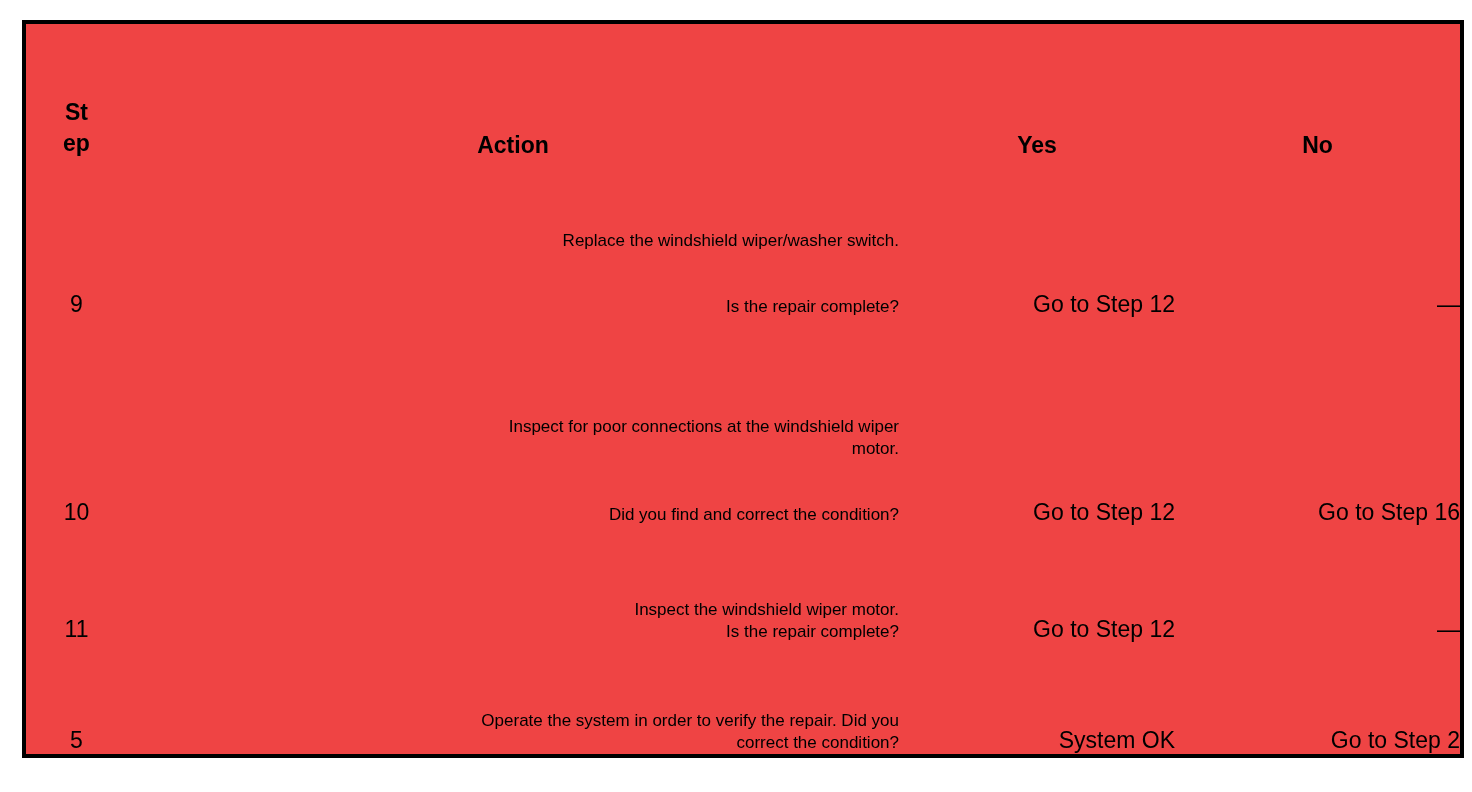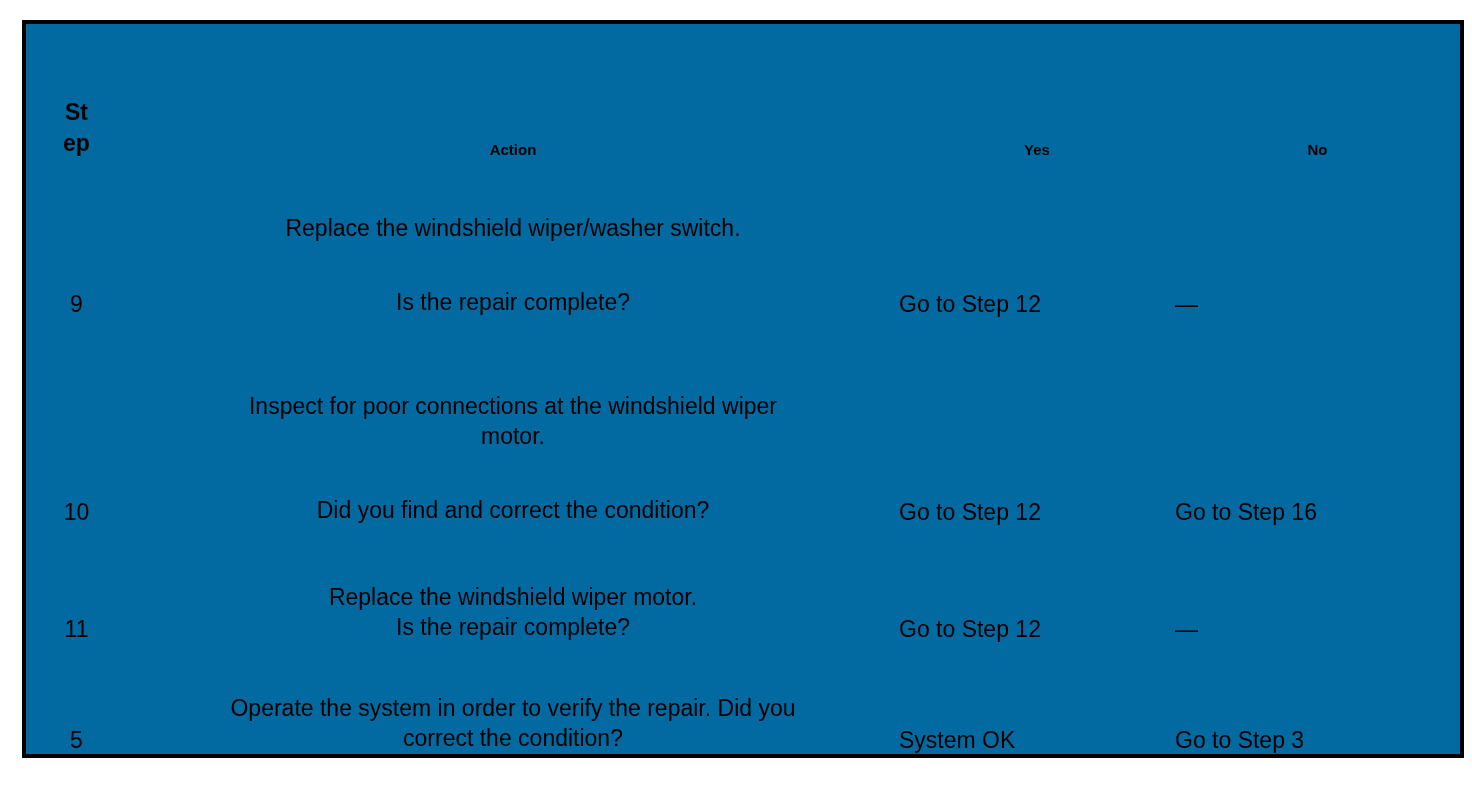--- a/index.html
+++ b/index.html
@@ -32,21 +32,21 @@
     border-collapse: collapse;
     table-layout: fixed;
     background: #ffffff;
   }
 
   .diag-table td,
   .diag-table th {
     border: 0;
     padding: 0;
     vertical-align: bottom;
-    background: #0369a1;
+    background: #ef4444;
   }
 
   
   col.c-step   { width: 103px; }
   col.c-action { width: 772px; }
   col.c-yes    { width: 276px; }
   col.c-no     { width: 287px; }
 
   
   .diag-table {
@@ -71,21 +71,21 @@
     border-top: 4px solid #000;
   }
 
   
   .hdr-row td {
     height: 138px;
     vertical-align: bottom;
   }
   .hdr-text {
     font-weight: bold;
-    font-size: 15px;
+    font-size: 23px;
     text-align: center;
     line-height: 1.32;
     padding-bottom: 18px;
   }
   .hdr-step {
     font-weight: bold;
     font-size: 23px;
     text-align: center;
     line-height: 1.38;
     padding-bottom: 30px;
@@ -98,35 +98,35 @@
   .step-num {
     font-size: 23px;
     text-align: center;
     vertical-align: middle;
     font-weight: normal;
   }
 
   .action-cell {
     vertical-align: top;
     padding: 20px 0 0 20px;
-    font-size: 23px;
+    font-size: 17px;
     line-height: 1.30;
-    text-align: center;
+    text-align: right;
   }
   .action-cell .ln {
     display: block;
   }
   .action-cell .gap {
     display: block;
     height: 44px;
   }
 
   .res-cell {
     font-size: 23px;
-    text-align: left;
+    text-align: right;
     vertical-align: bottom;
     padding-bottom: 22px;
   }
 
   
   .r9  td { height: 158px; }
   .r10 td { height: 208px; }
   .r11 td { height: 117px; }
   .r12 td { height: 113px; }
 
@@ -182,33 +182,33 @@
           <span class="gap"></span>
           <span class="ln">Did you find and correct the condition?</span>
         </td>
         <td class="cell v-sep h-sep-top res-cell">Go to Step 12</td>
         <td class="cell h-sep-top res-cell">Go to Step 16</td>
       </tr>
 
       <tr class="r11">
         <td class="cell v-sep h-sep-top step-num">11</td>
         <td class="cell v-sep h-sep-top action-cell">
-          <span class="ln">Replace the windshield wiper motor.</span>
+          <span class="ln">Inspect the windshield wiper motor.</span>
           <span class="ln">Is the repair complete?</span>
         </td>
         <td class="cell v-sep h-sep-top res-cell">Go to Step 12</td>
         <td class="cell h-sep-top res-cell dash">—</td>
       </tr>
 
       <tr class="r12">
         <td class="cell v-sep h-sep-top step-num">5</td>
         <td class="cell v-sep h-sep-top action-cell">
           <span class="ln">Operate the system in order to verify the repair. Did you</span>
           <span class="ln">correct the condition?</span>
         </td>
         <td class="cell v-sep h-sep-top res-cell">System OK</td>
-        <td class="cell h-sep-top res-cell">Go to Step 3</td>
+        <td class="cell h-sep-top res-cell">Go to Step 2</td>
       </tr>
 
     </tbody>
   </table>
 
 </div>
 
 </body></html>

